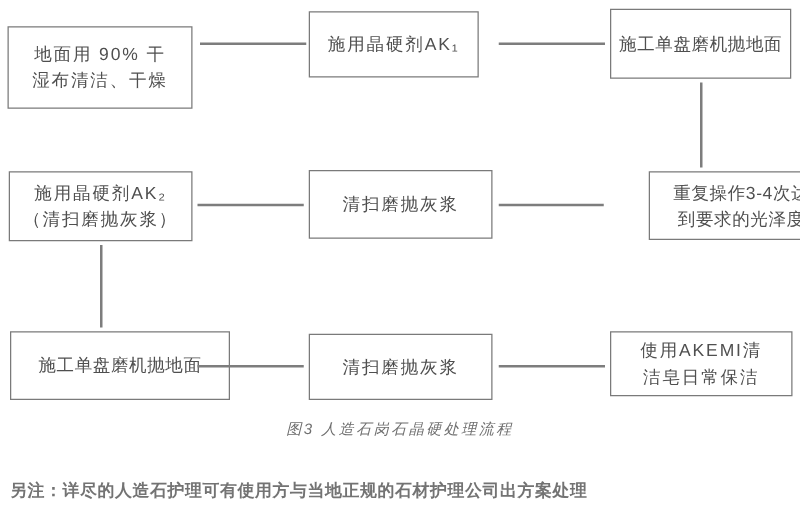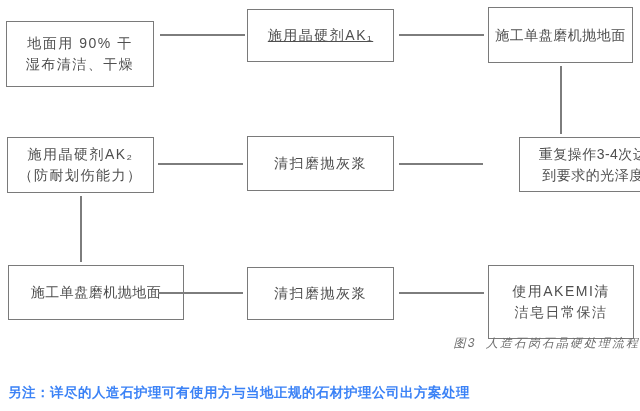--- a/index.html
+++ b/index.html
@@ -22,72 +22,72 @@
     letter-spacing:1.5px;
     box-sizing:border-box;
   }
   .node .lbl{white-space:pre-line;}
   .conn{position:absolute;background:#7d7d7d;}
   .conn.h{height:1.5px;}
   .conn.v{width:1.5px;}
   .caption{
     position:absolute;
     left:0;top:335px;width:640px;
-    text-align:right;
-    font-family:Liberation Mono, monospace;
+    text-align:center;
+    font-family:Liberation Sans, sans-serif;
     font-style:italic;
     font-size:12px;
     letter-spacing:2px;
     color:#6e6e6e;
   }
   .note{
     position:absolute;
     left:8px;top:384px;width:630px;
     font-family:"Liberation Serif","DejaVu Serif",serif;
     font-weight:bold;
     font-size:13.5px;
     letter-spacing:0.5px;
-    color:#3b82f6;
+    color:#737373;
   }
 </style>
 </head>
 <body>
 
 <div class="canvas">
 
   <div class="node" style="left:6px;top:21px;width:148px;height:66px;">
     <span class="lbl">地面用 90% 干
 湿布清洁、干燥</span>
   </div>
-  <div class="node" style="left:247px;top:9px;width:147px;height:53px;text-decoration:underline;">
+  <div class="node" style="left:247px;top:9px;width:136px;height:53px;">
     <span class="lbl">施用晶硬剂AK₁</span>
   </div>
   <div class="node" style="left:488px;top:7px;width:145px;height:56px;letter-spacing:0.5px;">
     <span class="lbl">施工单盘磨机抛地面</span>
   </div>
 
   <div class="node" style="left:7px;top:137px;width:147px;height:56px;">
     <span class="lbl">施用晶硬剂AK₂
-（防耐划伤能力）</span>
+（清扫磨抛灰浆）</span>
   </div>
   <div class="node" style="left:247px;top:136px;width:147px;height:55px;">
     <span class="lbl">清扫磨抛灰浆</span>
   </div>
   <div class="node" style="left:487px;top:137px;width:148px;height:55px;letter-spacing:0.5px;margin-left:32px;">
     <span class="lbl">重复操作3-4次达
 到要求的光泽度</span>
   </div>
 
   <div class="node" style="left:8px;top:265px;width:176px;height:55px;letter-spacing:0.5px;">
     <span class="lbl">施工单盘磨机抛地面</span>
   </div>
   <div class="node" style="left:247px;top:267px;width:147px;height:53px;">
     <span class="lbl">清扫磨抛灰浆</span>
   </div>
-  <div class="node" style="left:488px;top:265px;width:146px;height:74px;">
+  <div class="node" style="left:488px;top:265px;width:146px;height:52px;">
     <span class="lbl">使用AKEMI清
 洁皂日常保洁</span>
   </div>
 
   <div class="conn h" style="left:160px;top:34px;width:85px;"></div>
   <div class="conn h" style="left:399px;top:34px;width:85px;"></div>
   <div class="conn v" style="left:560px;top:66px;height:68px;"></div>
   <div class="conn h" style="left:399px;top:163px;width:84px;"></div>
   <div class="conn h" style="left:158px;top:163px;width:85px;"></div>
   <div class="conn v" style="left:80px;top:196px;height:66px;"></div>

